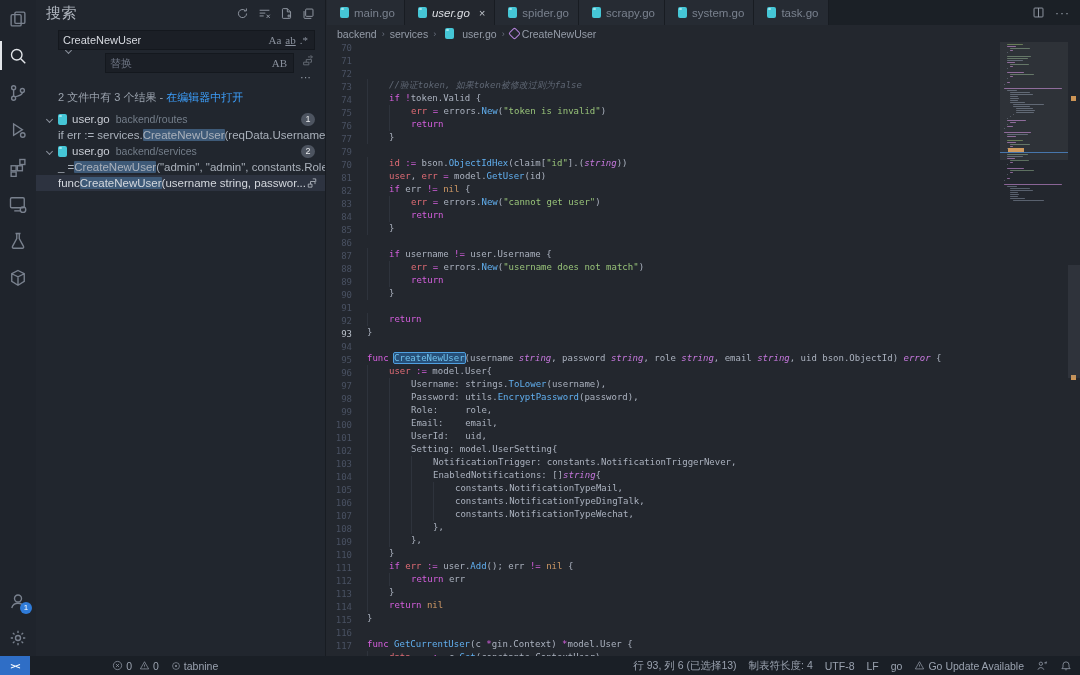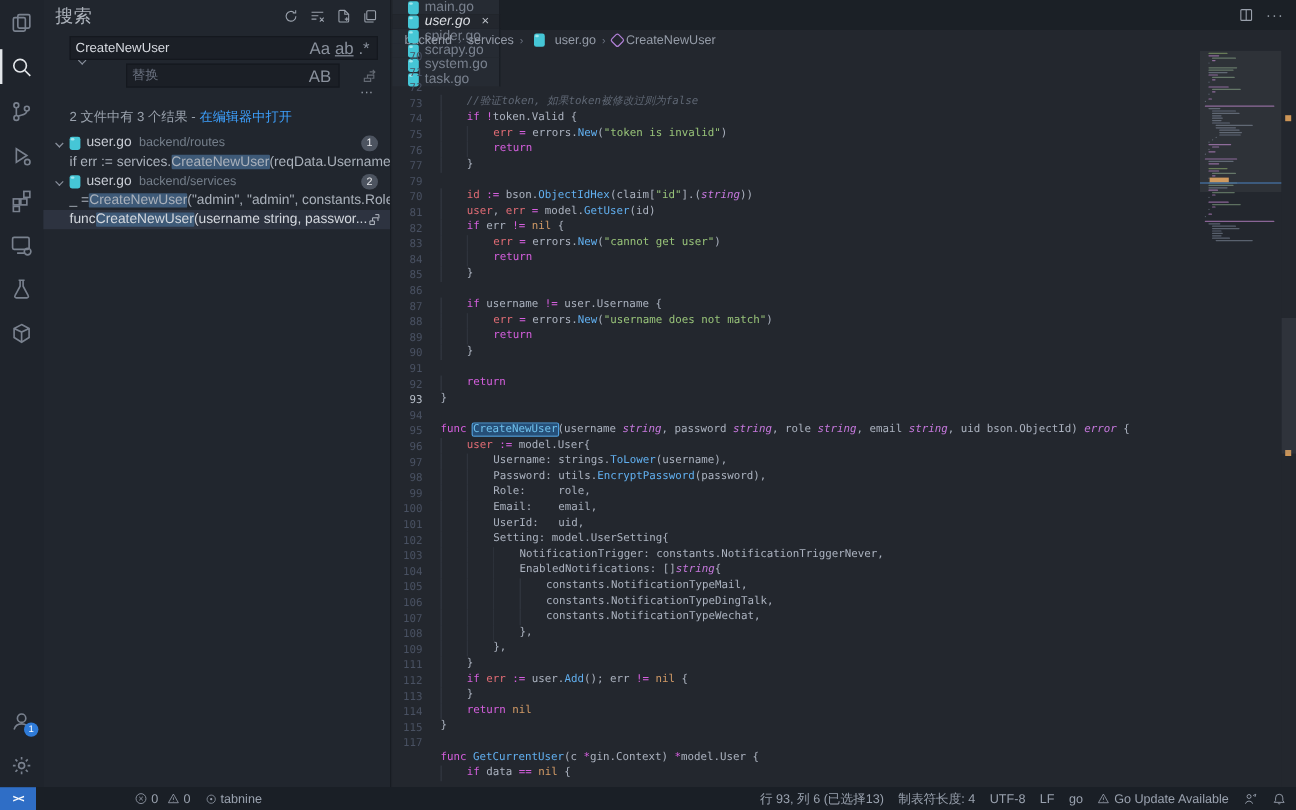--- a/index.html
+++ b/index.html
@@ -22,25 +22,25 @@
   #sb-header { height:26px; display:flex; align-items:center; padding:0 10px; }
   #sb-title { font-size:15px; color:#aeb4bd; letter-spacing:.5px; }
   #sb-actions { margin-left:auto; display:flex; gap:9px; }
   #sb-actions svg { stroke:#9aa1ac; fill:none; stroke-width:1.1; cursor:pointer; }
 
   .searchrow { position:relative; margin:4px 10px 0 22px; }
   .sb-input { height:20px; background:#1b1f26; border:1px solid #14181e; display:flex; align-items:center; padding:0 4px; }
   .sb-input input { flex:1; min-width:0; background:transparent; border:none; outline:none; color:#d7dae0; font-size:11px;
                     font-family:"Liberation Sans", sans-serif; }
   .sb-input input::placeholder { color:#6b7280; }
-  .inopt { color:#8a919d; font-size:14px; padding:1px 2px; cursor:pointer; flex:0 0 auto; font-family:Liberation Sans, sans-serif; }
+  .inopt { color:#8a919d; font-size:11px; padding:1px 2px; cursor:pointer; flex:0 0 auto; font-family:Liberation Serif, serif; }
   .inopt.u { text-decoration:underline; }
   #toggle-replace { position:absolute; left:26px; top:36px; width:12px; height:28px; display:flex; align-items:center; justify-content:center; cursor:pointer; }
   .chev { width:5px; height:5px; border-right:1px solid #8a919d; border-bottom:1px solid #8a919d; transform:rotate(45deg); }
-  #replace-wrap { display:flex; align-items:center; gap:18px; margin:3px 10px 0 22px;padding-left:47px; }
+  #replace-wrap { display:flex; align-items:flex-start; gap:7px; margin:3px 10px 0 22px;padding-left:47px; }
   #replace-wrap .sb-input { flex:1; }
   #replace-all-btn { flex:0 0 auto; cursor:pointer; opacity:.55; }
   #replace-all-btn svg { stroke:#9aa1ac; fill:none; stroke-width:1.1; }
   #more-dots { text-align:right; color:#9aa1ac; font-size:11px; margin:0 14px 0 0; height:10px; line-height:8px; cursor:pointer; }
 
   #summary { font-size:11px; color:#9aa2ad; padding:7px 12px 6px 22px; }
   #summary a { color:#3da1ff; text-decoration:none; cursor:pointer; }
 
   .tree { font-size:11.5px; }
   .trow { height:16px; display:flex; align-items:center; padding-left:8px; cursor:pointer; color:#aab1bb; white-space:nowrap; overflow:hidden; }
@@ -265,21 +265,21 @@
           <svg width="12" height="12" viewBox="0 0 16 16">
             <path d="M3 9.5h5v4H3z M6 9.5V6h6v3.5 M9 2.5h4v4"></path>
           </svg>
         </span>
       </div>
     </div>
 </div>
 
 <div id="editor">
   <div id="tabbar">
-    <div id="tabs-host" style="display:flex;flex-direction:column;">
+    <div id="tabs-host" style="display:flex;">
         <div class="tab">
           <span class="goicon"></span>
           <span>main.go</span>
         </div>
         <div class="tab active">
           <span class="goicon"></span>
           <span>user.go</span>
           <span class="close">×</span>
         </div>
         <div class="tab">
@@ -361,25 +361,27 @@
       <div class="cline"><span class="ln">100</span><span class="ltext"><span class="ind"></span><span class="ind"></span><span class="tk-p">Setting: model.UserSetting{</span></span></div>
       <div class="cline"><span class="ln">101</span><span class="ltext"><span class="ind"></span><span class="ind"></span><span class="ind"></span><span class="tk-p">NotificationTrigger: constants.NotificationTriggerNever,</span></span></div>
       <div class="cline"><span class="ln">102</span><span class="ltext"><span class="ind"></span><span class="ind"></span><span class="ind"></span><span class="tk-p">EnabledNotifications: []</span><span class="tk-t">string</span><span class="tk-p">{</span></span></div>
       <div class="cline"><span class="ln">103</span><span class="ltext"><span class="ind"></span><span class="ind"></span><span class="ind"></span><span class="ind"></span><span class="tk-p">constants.NotificationTypeMail,</span></span></div>
       <div class="cline"><span class="ln">104</span><span class="ltext"><span class="ind"></span><span class="ind"></span><span class="ind"></span><span class="ind"></span><span class="tk-p">constants.NotificationTypeDingTalk,</span></span></div>
       <div class="cline"><span class="ln">105</span><span class="ltext"><span class="ind"></span><span class="ind"></span><span class="ind"></span><span class="ind"></span><span class="tk-p">constants.NotificationTypeWechat,</span></span></div>
       <div class="cline"><span class="ln">106</span><span class="ltext"><span class="ind"></span><span class="ind"></span><span class="ind"></span><span class="tk-p">},</span></span></div>
       <div class="cline"><span class="ln">107</span><span class="ltext"><span class="ind"></span><span class="ind"></span><span class="tk-p">},</span></span></div>
       <div class="cline"><span class="ln">108</span><span class="ltext"><span class="ind"></span><span class="tk-p">}</span></span></div>
       <div class="cline"><span class="ln">109</span><span class="ltext"><span class="ind"></span><span class="tk-k">if</span><span class="tk-p"> </span><span class="tk-v">err</span><span class="tk-p"> </span><span class="tk-k">:=</span><span class="tk-p"> user.</span><span class="tk-f">Add</span><span class="tk-p">(); err </span><span class="tk-k">!=</span><span class="tk-p"> </span><span class="tk-n">nil</span><span class="tk-p"> {</span></span></div>
+      <div class="cline"><span class="ln">110</span><span class="ltext"><span class="ind"></span><span class="ind"></span><span class="tk-k">return</span><span class="tk-p"> err</span></span></div>
       <div class="cline"><span class="ln">111</span><span class="ltext"><span class="ind"></span><span class="tk-p">}</span></span></div>
       <div class="cline"><span class="ln">112</span><span class="ltext"><span class="ind"></span><span class="tk-k">return</span><span class="tk-p"> </span><span class="tk-n">nil</span></span></div>
       <div class="cline"><span class="ln">113</span><span class="ltext"><span class="tk-p">}</span></span></div>
       <div class="cline"><span class="ln">114</span><span class="ltext"></span></div>
       <div class="cline"><span class="ln">115</span><span class="ltext"><span class="tk-k">func</span><span class="tk-p"> </span><span class="tk-f">GetCurrentUser</span><span class="tk-p">(c </span><span class="tk-k">*</span><span class="tk-p">gin.Context) </span><span class="tk-k">*</span><span class="tk-p">model.User {</span></span></div>
+      <div class="cline"><span class="ln">116</span><span class="ltext"><span class="ind"></span><span class="tk-v">data</span><span class="tk-p">, </span><span class="tk-v">_</span><span class="tk-p"> </span><span class="tk-k">:=</span><span class="tk-p"> c.</span><span class="tk-f">Get</span><span class="tk-p">(constants.ContextUser)</span></span></div>
       <div class="cline"><span class="ln">117</span><span class="ltext"><span class="ind"></span><span class="tk-k">if</span><span class="tk-p"> data </span><span class="tk-k">==</span><span class="tk-p"> </span><span class="tk-n">nil</span><span class="tk-p"> {</span></span></div>
     </div>
 
   <div id="minimap">
     <div id="mm-bars">
         <div class="mm-bar" style="top: 2px; left: 7px; width: 15.95px; background: rgb(96, 117, 79);"></div>
         <div class="mm-bar" style="top: 4px; left: 7px; width: 9.35px; background: rgb(138, 101, 150);"></div>
         <div class="mm-bar" style="top: 6px; left: 10px; width: 19.8px; background: rgb(93, 112, 96);"></div>
         <div class="mm-bar" style="top: 8px; left: 10px; width: 3.3px; background: rgb(138, 101, 150);"></div>
         <div class="mm-bar" style="top: 10px; left: 7px; width: 0.55px; background: rgb(89, 97, 110);"></div>

